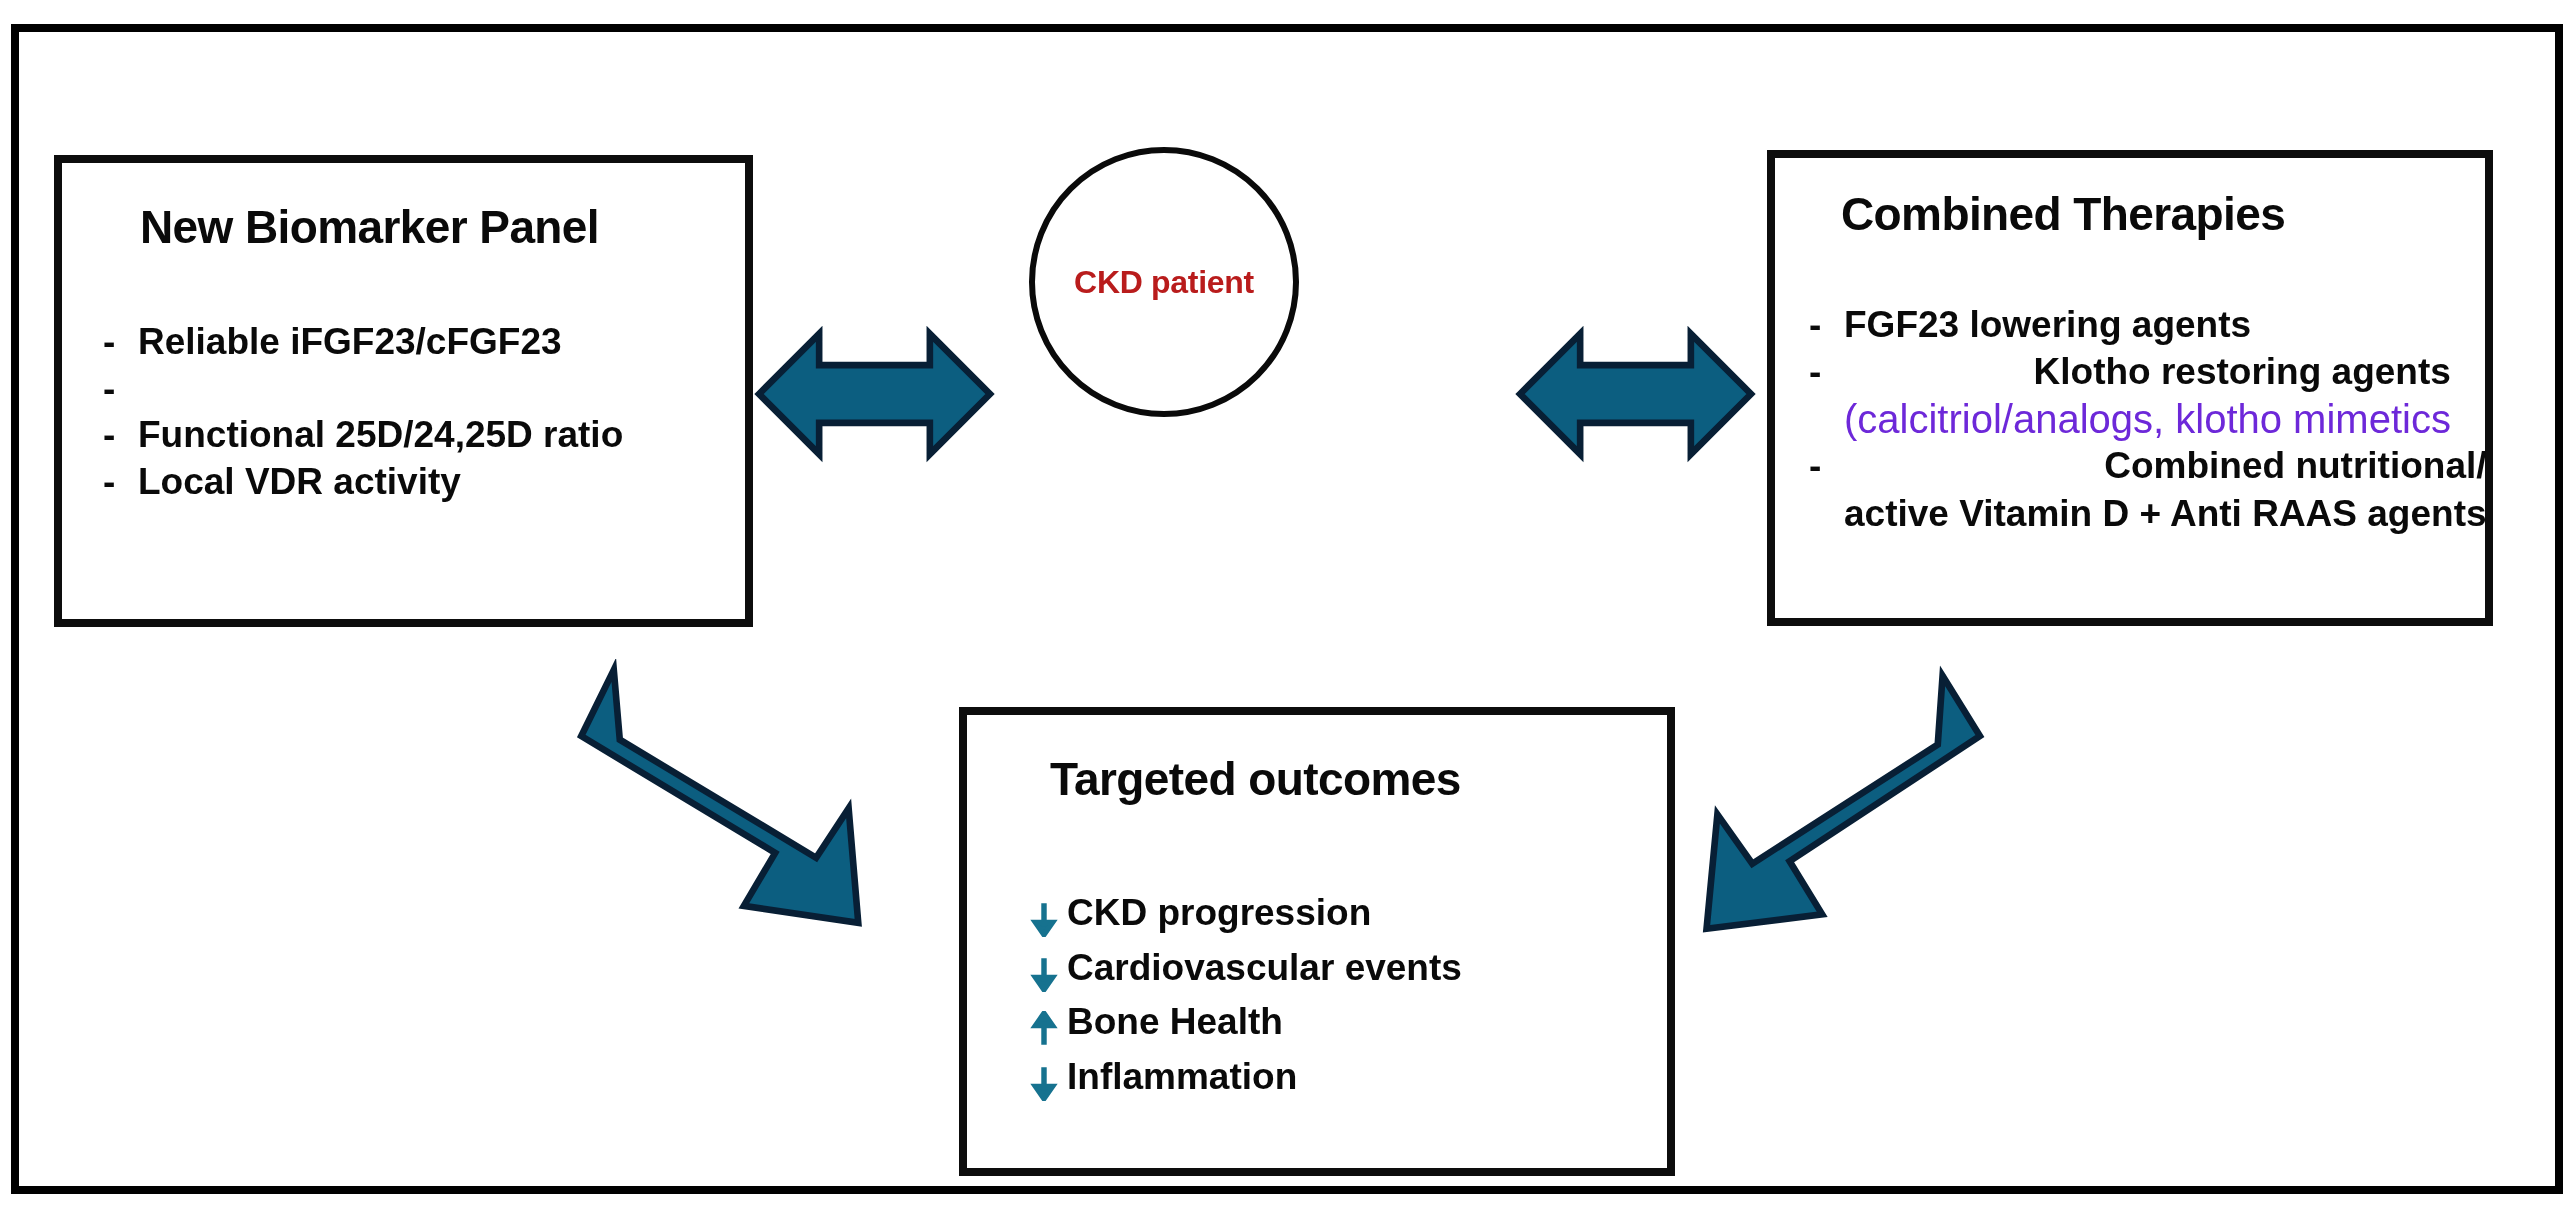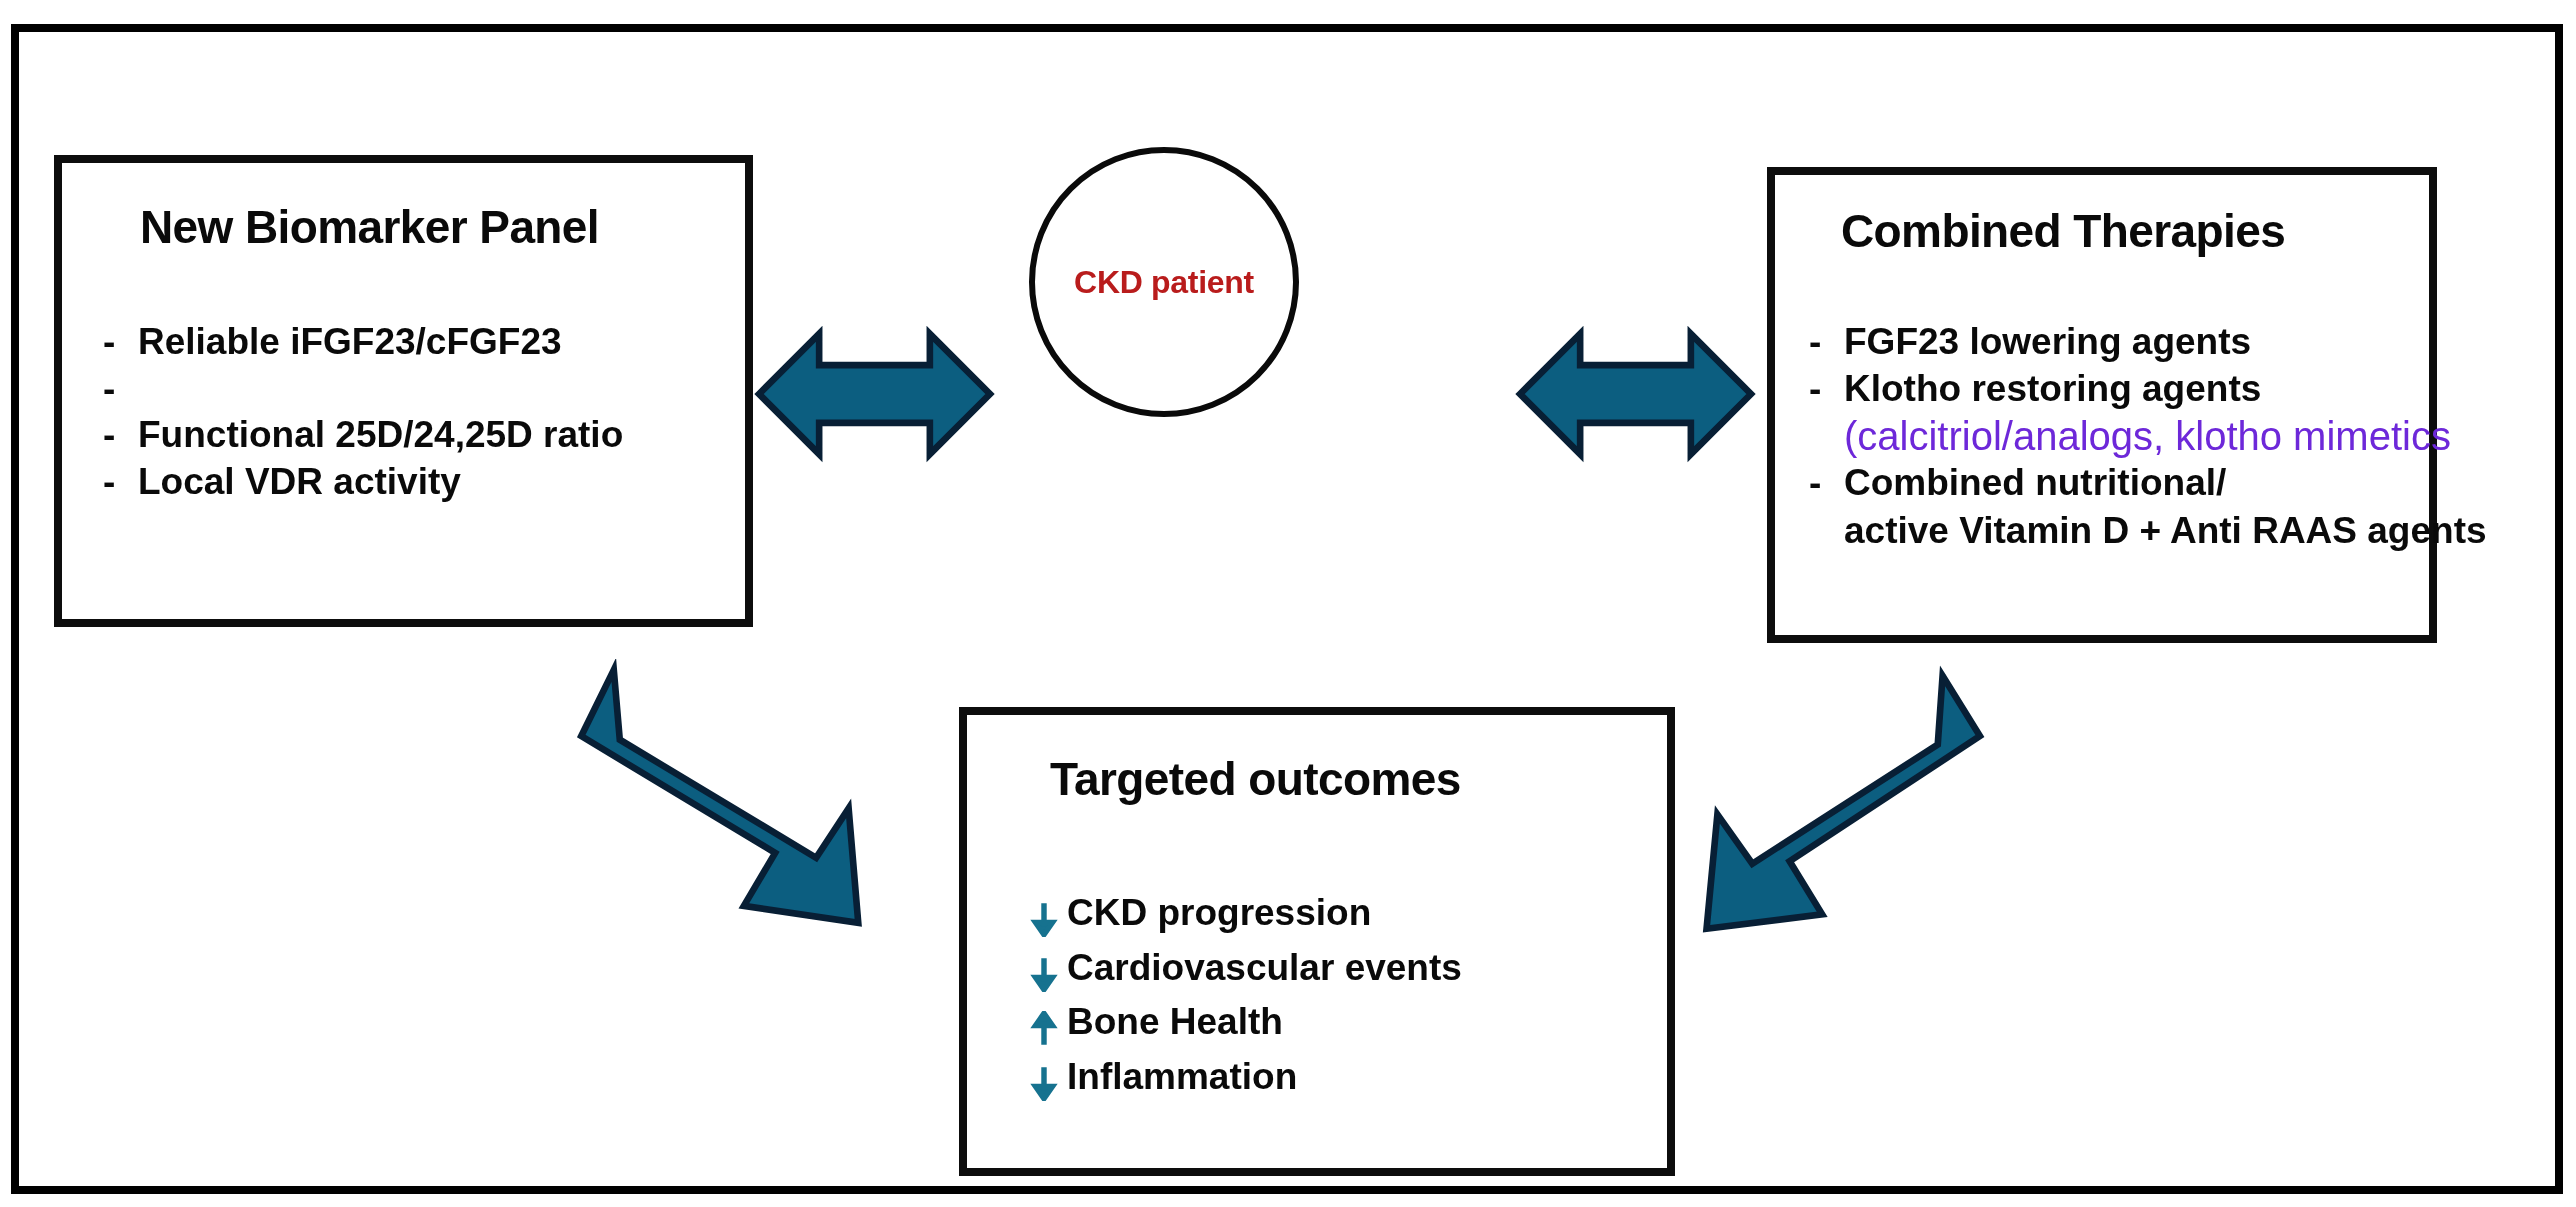--- a/index.html
+++ b/index.html
@@ -32,21 +32,21 @@
   }
 
   
   .panel {
     position: absolute;
     background: #ffffff;
     border: 8.4px solid #0d0d0d;
     box-sizing: border-box;
   }
   .panel-left   { left: 54px;   top: 144px;  width: 699px; height: 472px; }
-  .panel-right  { left: 1767px; top: 156px;  width: 670px; height: 476px; padding-left: 8px; }
+  .panel-right  { left: 1767px; top: 139px;  width: 726px; height: 476px; padding-left: 8px; }
   .panel-bottom { left: 959px; top: 696px; width: 716px; height: 469px; }
 
   .panel-title {
     font-weight: 700;
     font-size: 46px;
     color: #0a0a0a;
     letter-spacing: -0.6px;
     white-space: nowrap;
   }
   .title-left   { position: absolute; left: 78px; top: 37px; }
@@ -84,21 +84,21 @@
     font-size: 40px;
     color: #6d28d9;
     line-height: 1.2;
     padding-left: 35px;
     white-space: nowrap;
   }
   .bullet-wrap2 {
     display: block;
     margin-top: 1.2px;
   }
-  .bullet-stack { display: flex; flex-direction: column; }
+  .bullet-stack { display: flex; flex-direction: column; align-items: flex-end; }
 
   
   .outcome-list {
     position: absolute;
     left: 60px;
     top: 174px;
     margin: 0;
     padding: 0;
     list-style: none;
   }

